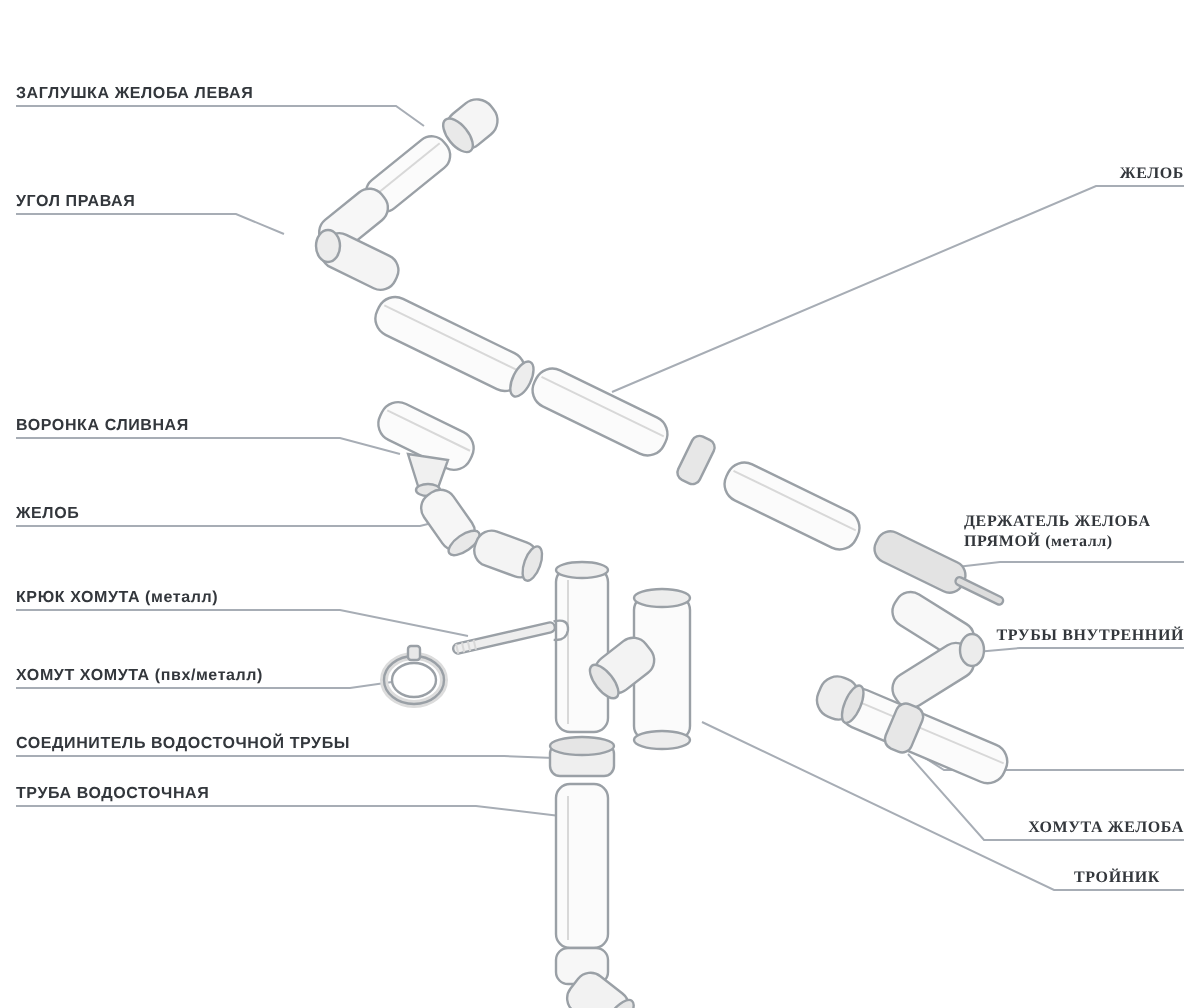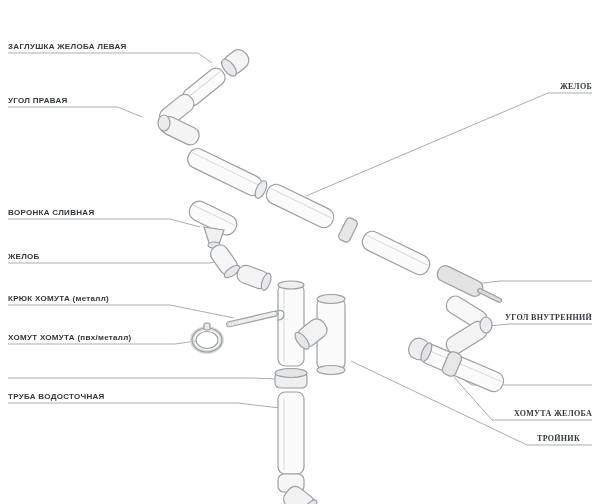--- a/index.html
+++ b/index.html
@@ -176,20 +176,22 @@
       <path class="part" d="M26,-2.5 q8,0 6,6 q-2,5 -8,3" fill="none"></path>
     </g>
   </svg>
 
   <div class="lbl" style="left:8px;top:12px">ЗАГЛУШКА ЖЕЛОБА ЛЕВАЯ</div>
   <div class="lbl" style="left:8px;top:66px">УГОЛ ПРАВАЯ</div>
   <div class="lbl" style="left:8px;top:178px">ВОРОНКА СЛИВНАЯ</div>
   <div class="lbl" style="left:8px;top:222px">ЖЕЛОБ</div>
   <div class="lbl" style="left:8px;top:264px">КРЮК ХОМУТА (металл)</div>
   <div class="lbl" style="left:8px;top:303px">ХОМУТ ХОМУТА (пвх/металл)</div>
+  <div class="lbl" style="left:8px;top:337px">СОЕДИНИТЕЛЬ ВОДОСТОЧНОЙ ТРУБЫ</div>
   <div class="lbl" style="left:8px;top:362px">ТРУБА ВОДОСТОЧНАЯ</div>
 
   <div class="lbl right" style="right:8px;top:52px">ЖЕЛОБ</div>
-  <div class="lbl right" style="right:8px;top:283px">УГОЛ ВНУТРЕННИЙ</div>
+  <div class="lbl right wrap" style="right:8px;top:226px">ДЕРЖАТЕЛЬ ЖЕЛОБА ПРЯМОЙ (металл)</div>
+  <div class="lbl right" style="right:8px;top:283px">ТРУБЫ ВНУТРЕННИЙ</div>
   <div class="lbl right" style="right:8px;top:379px">ХОМУТА ЖЕЛОБА</div>
   <div class="lbl right" style="right:20px;top:404px">ТРОЙНИК</div>
 
 </div>
 
 </body></html>

